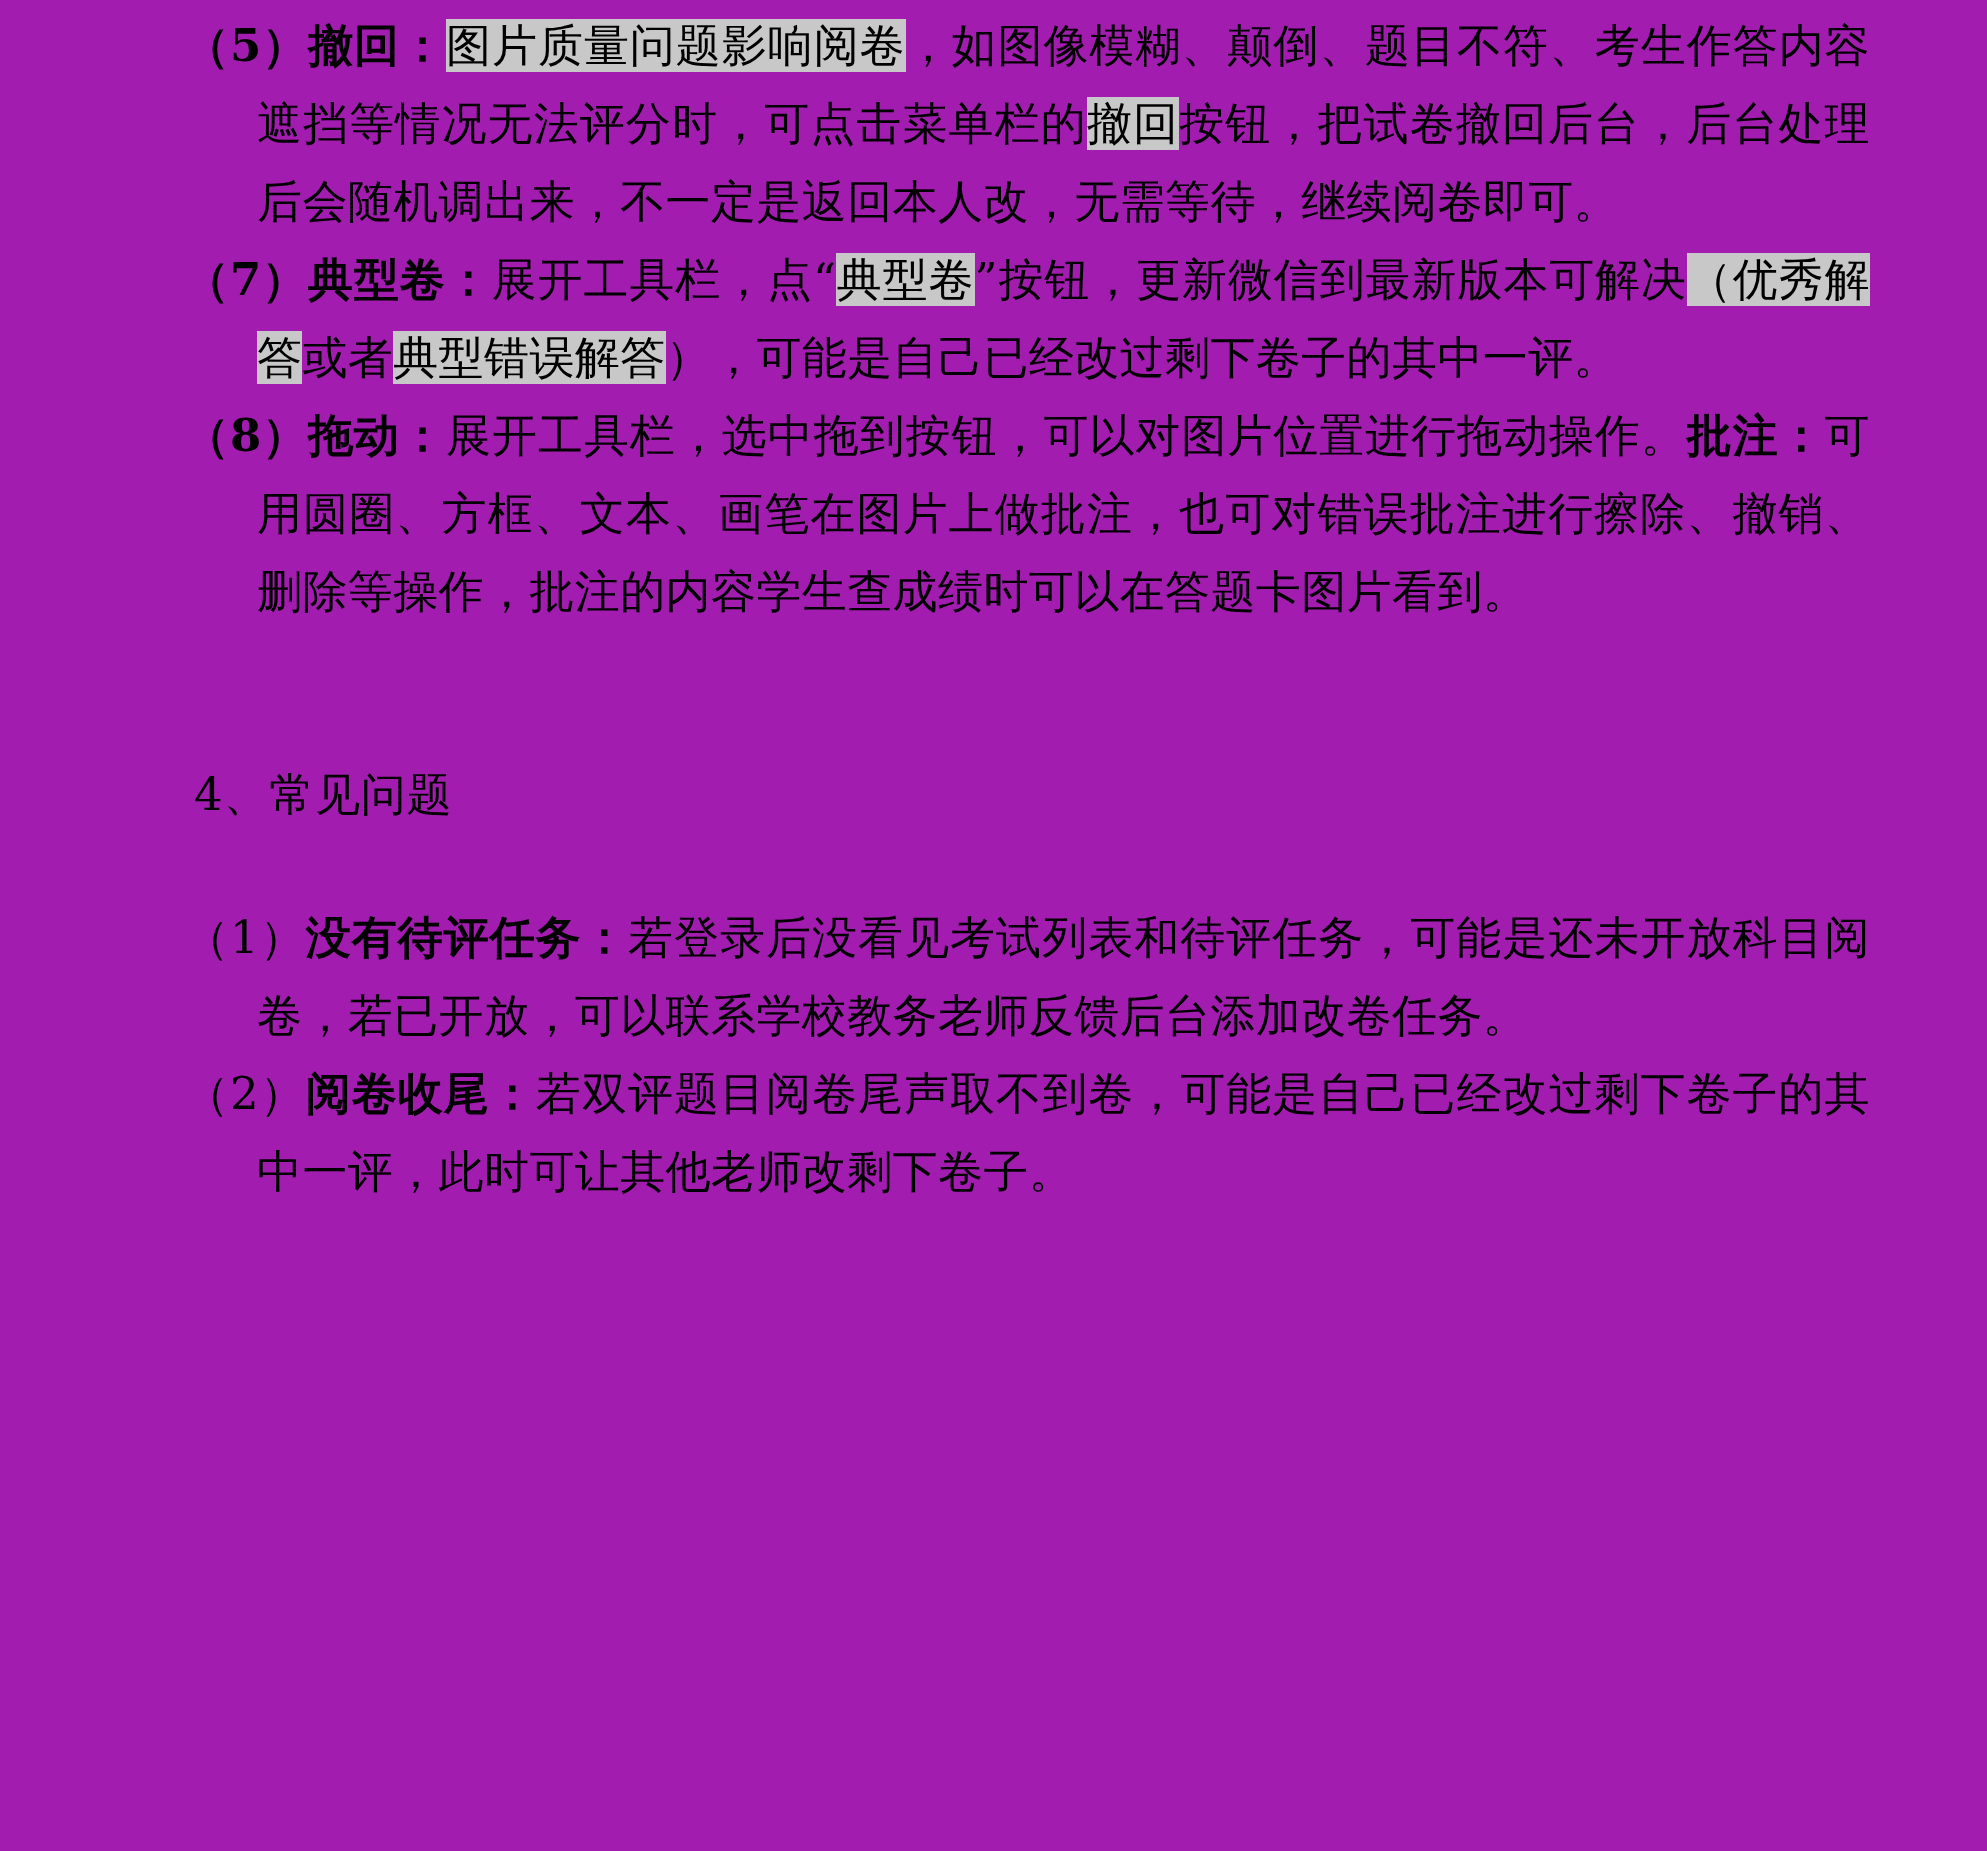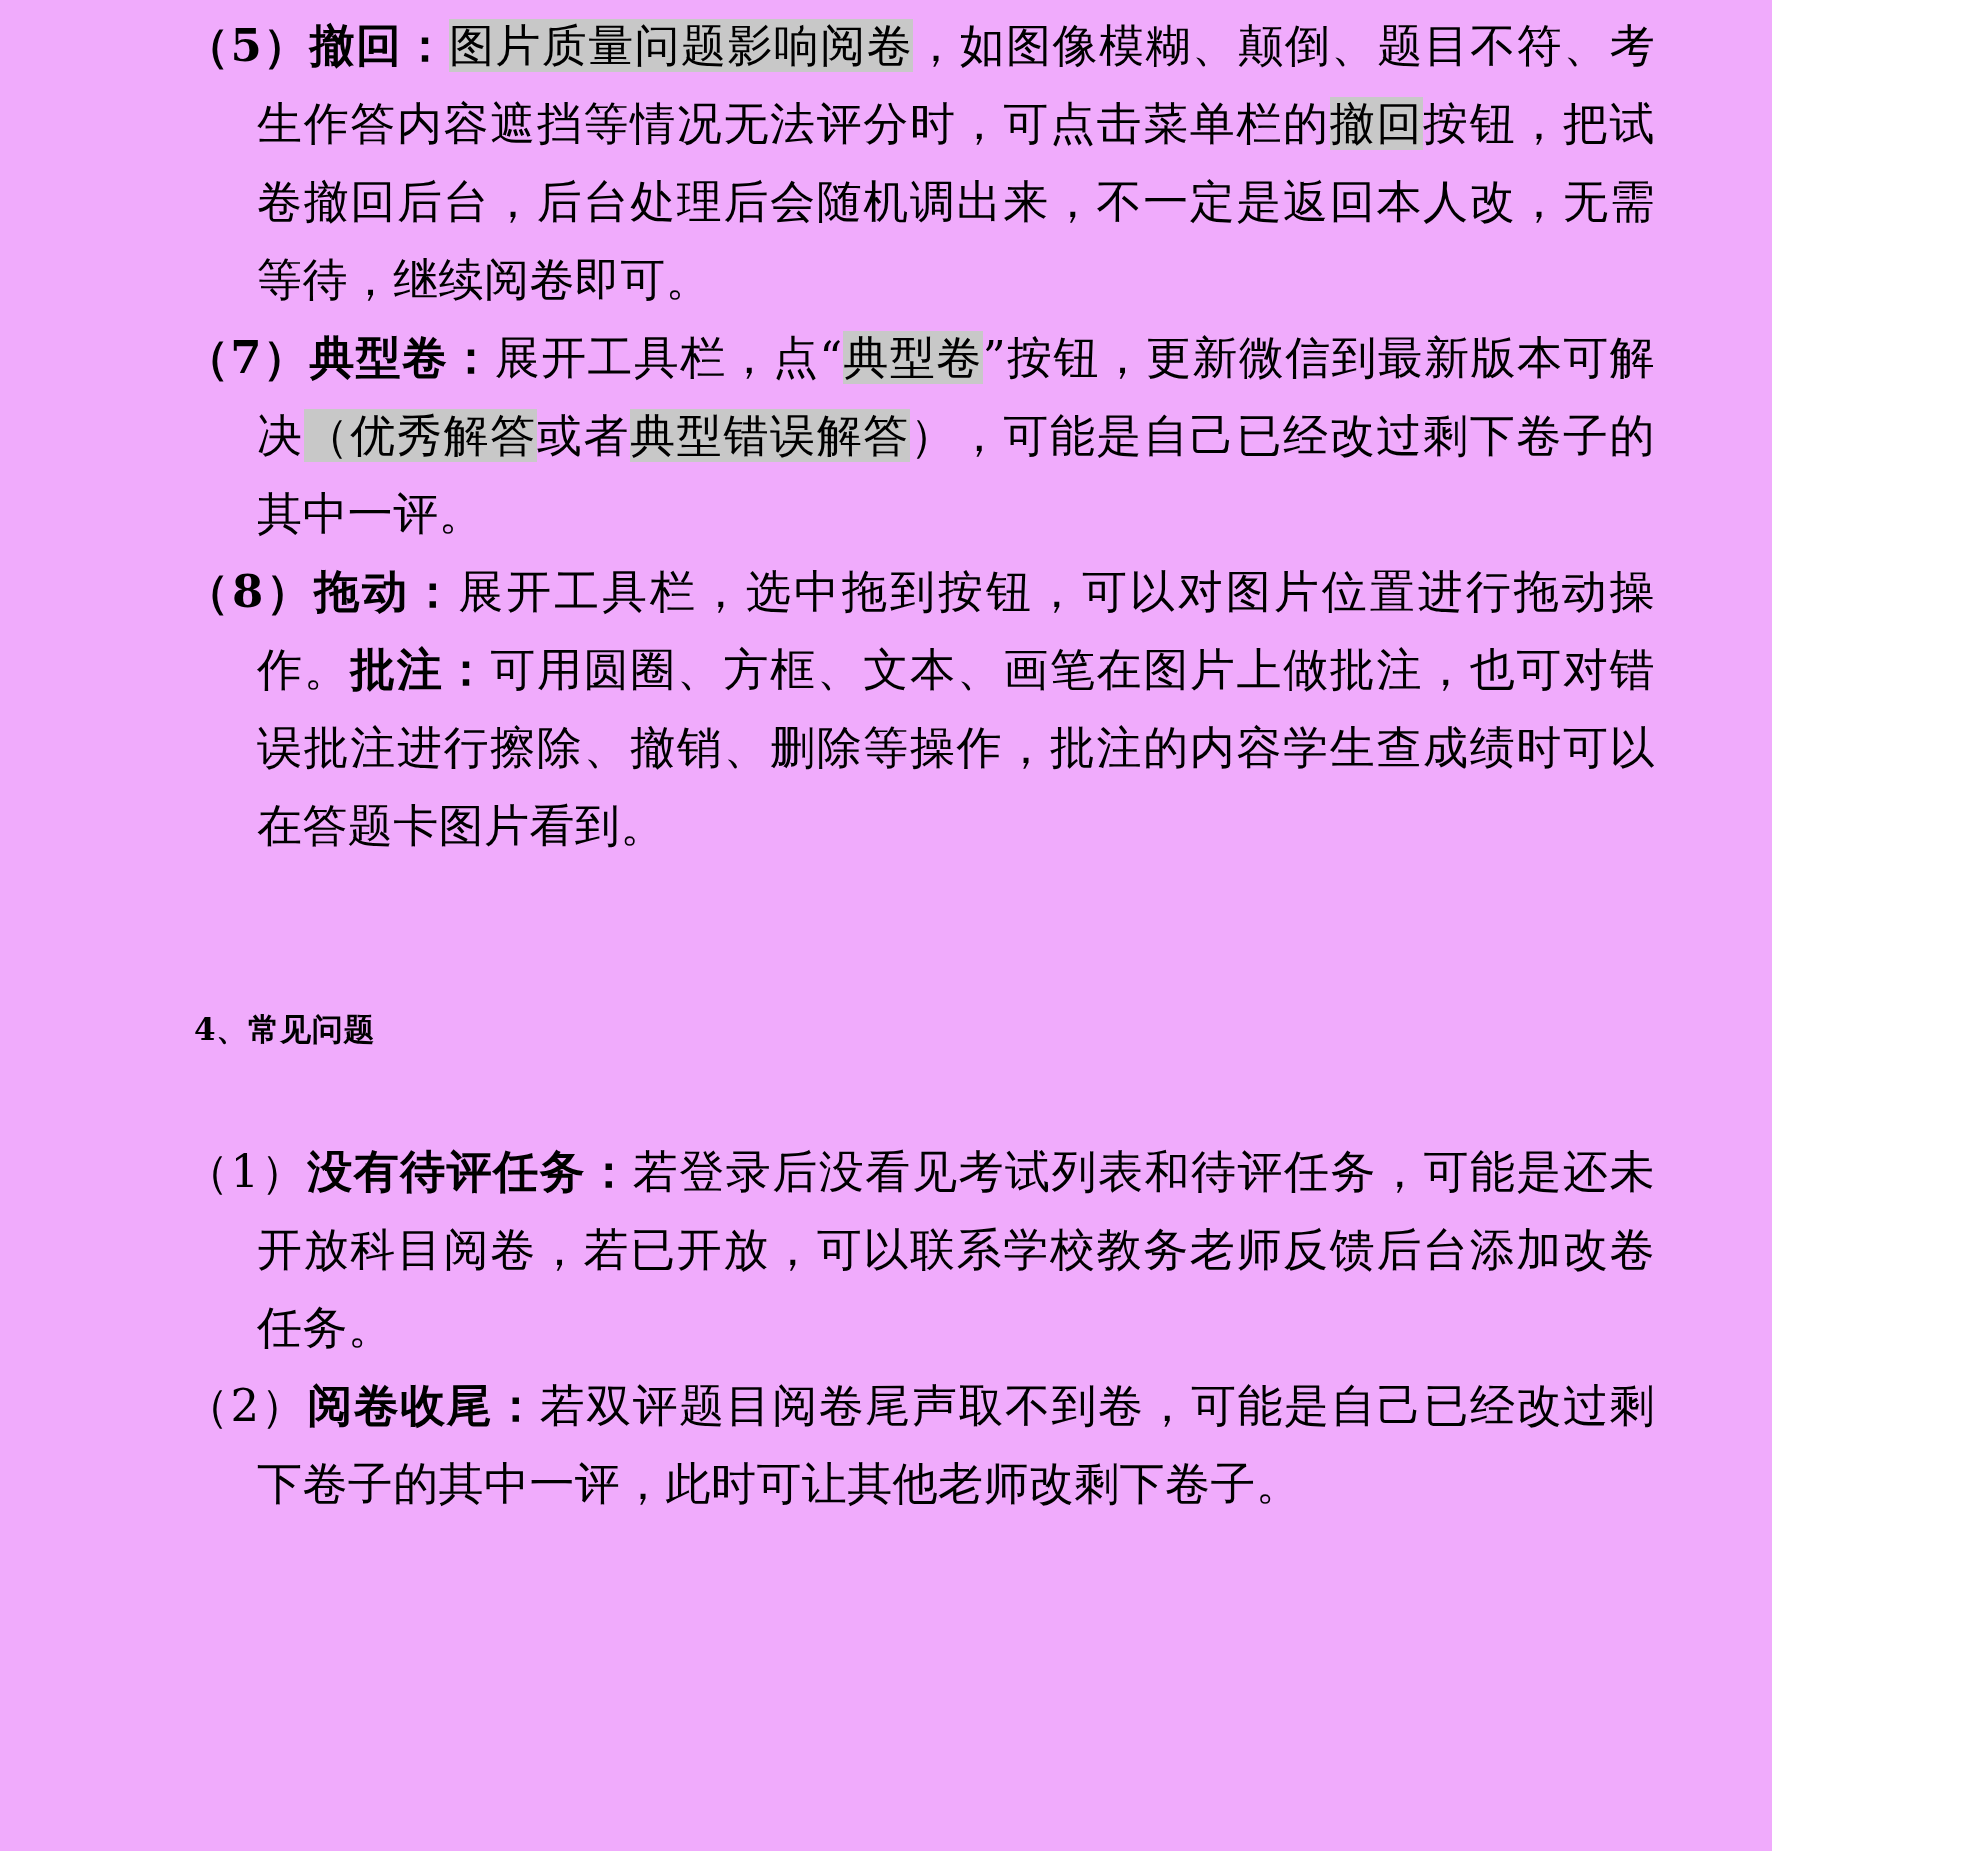--- a/index.html
+++ b/index.html
@@ -9,46 +9,46 @@
   }
   body {
     width: 1987px;
     height: 1852px;
     font-family: "DejaVu Serif", "Liberation Serif", serif;
     color: #000000;
     overflow: hidden;
   }
   .page {
     position: relative;
-    width: 1772px;
+    width: 1987px;
     height: 1852px;
     box-sizing: border-box;
     padding: 6.7px 117px 0 184px;
-    background: #f0abfc;
+    background: #a21caf;
   }
   
   .para {
     font-size: 45px;
     line-height: 78px;
     letter-spacing: 0.4px;
     text-align: justify;
     text-justify: inter-character;
     margin: 0;
   }
   .para.hanging {
     padding-left: 73px;
     text-indent: -73px;
   }
   .spacer-lg { height: 125px; }
   .spacer-md { height: 65px; }
 
   h2.section-heading {
-    font-size: 31px;
+    font-size: 45px;
     line-height: 78px;
-    font-weight: bold;
+    font-weight: normal;
     margin: 0;
     padding-left: 10px;
     letter-spacing: 0.8px;
   }
 
   
   .b { font-weight: bold; }
   .hl { background-color: #c8c8c8; }
 
   

